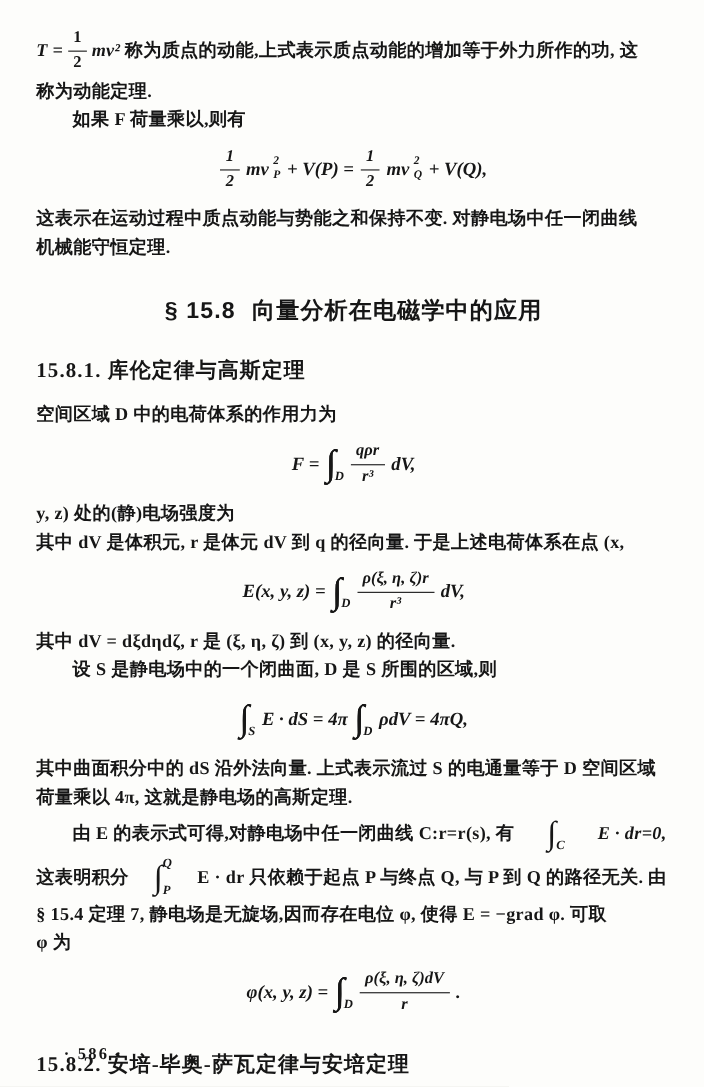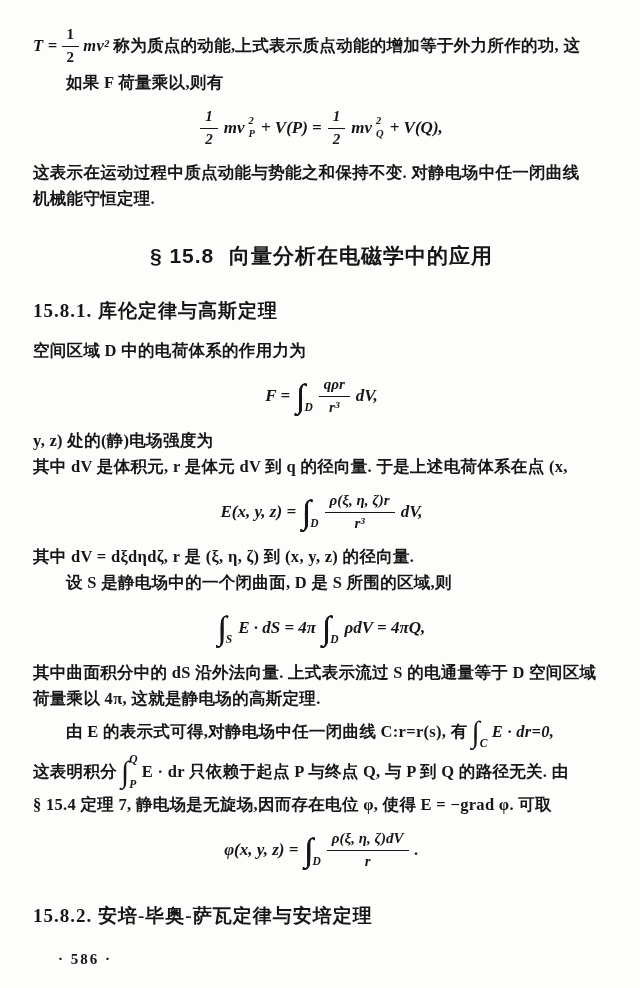--- a/index.html
+++ b/index.html
@@ -17,21 +17,21 @@
   }
   .line {
     font-size:16.5px;
     line-height:26px;
     letter-spacing:0.3px;
     white-space:nowrap;
   }
   .indent { padding-left:33px; }
   .flexline { display:flex; align-items:center; }
   .flexline > * { margin-right:4px; }
-  .tall { min-height:40px; }
+  .tall { min-height:40px;justify-content:space-between; }
 
   
   .h-section {
     text-align:center;
     font-family:"Liberation Sans", sans-serif;
     font-weight:bold;
     font-size:21px;
     margin:30px 0 28px 0;
     letter-spacing:1px;
   }
@@ -120,20 +120,21 @@
 
   <div class="line flexline" style="min-height:48px;">
     <span class="eqtext m">T =</span>
     <span class="frac">
       <span class="fnum">1</span>
       <span class="fden">2</span>
     </span>
     <span class="eqtext m">mv²</span>
     <span>称为质点的动能,上式表示质点动能的增加等于外力所作的功, 这</span>
   </div>
+  <div class="line">称为动能定理.</div>
 
   <div class="line indent">如果 F 荷量乘以,则有</div>
 
   <div class="eq">
     <span class="frac">
       <span class="fnum">1</span>
       <span class="fden">2</span>
     </span>
     <span class="m">mv</span>
     <span class="supsub">
@@ -227,20 +228,21 @@
     <span class="intwrap">
       <span class="ints single">∫</span>
       <span class="limcol">
         <span>Q</span>
         <span>P</span>
       </span>
     </span>
     <span>E · dr 只依赖于起点 P 与终点 Q, 与 P 到 Q 的路径无关.  由</span>
   </div>
   <div class="line">§ 15.4 定理 7, 静电场是无旋场,因而存在电位 φ, 使得 E = −grad φ. 可取</div>
+  <div class="line">φ 为</div>
 
   <div class="eq">
     <span class="m">φ(x, y, z) =</span>
     <span class="intwrap">
       <span class="ints">∫∫∫</span>
       <span class="isub">D</span>
     </span>
     <span class="frac">
       <span class="fnum">ρ(ξ, η, ζ)dV</span>
       <span class="fden">r</span>

